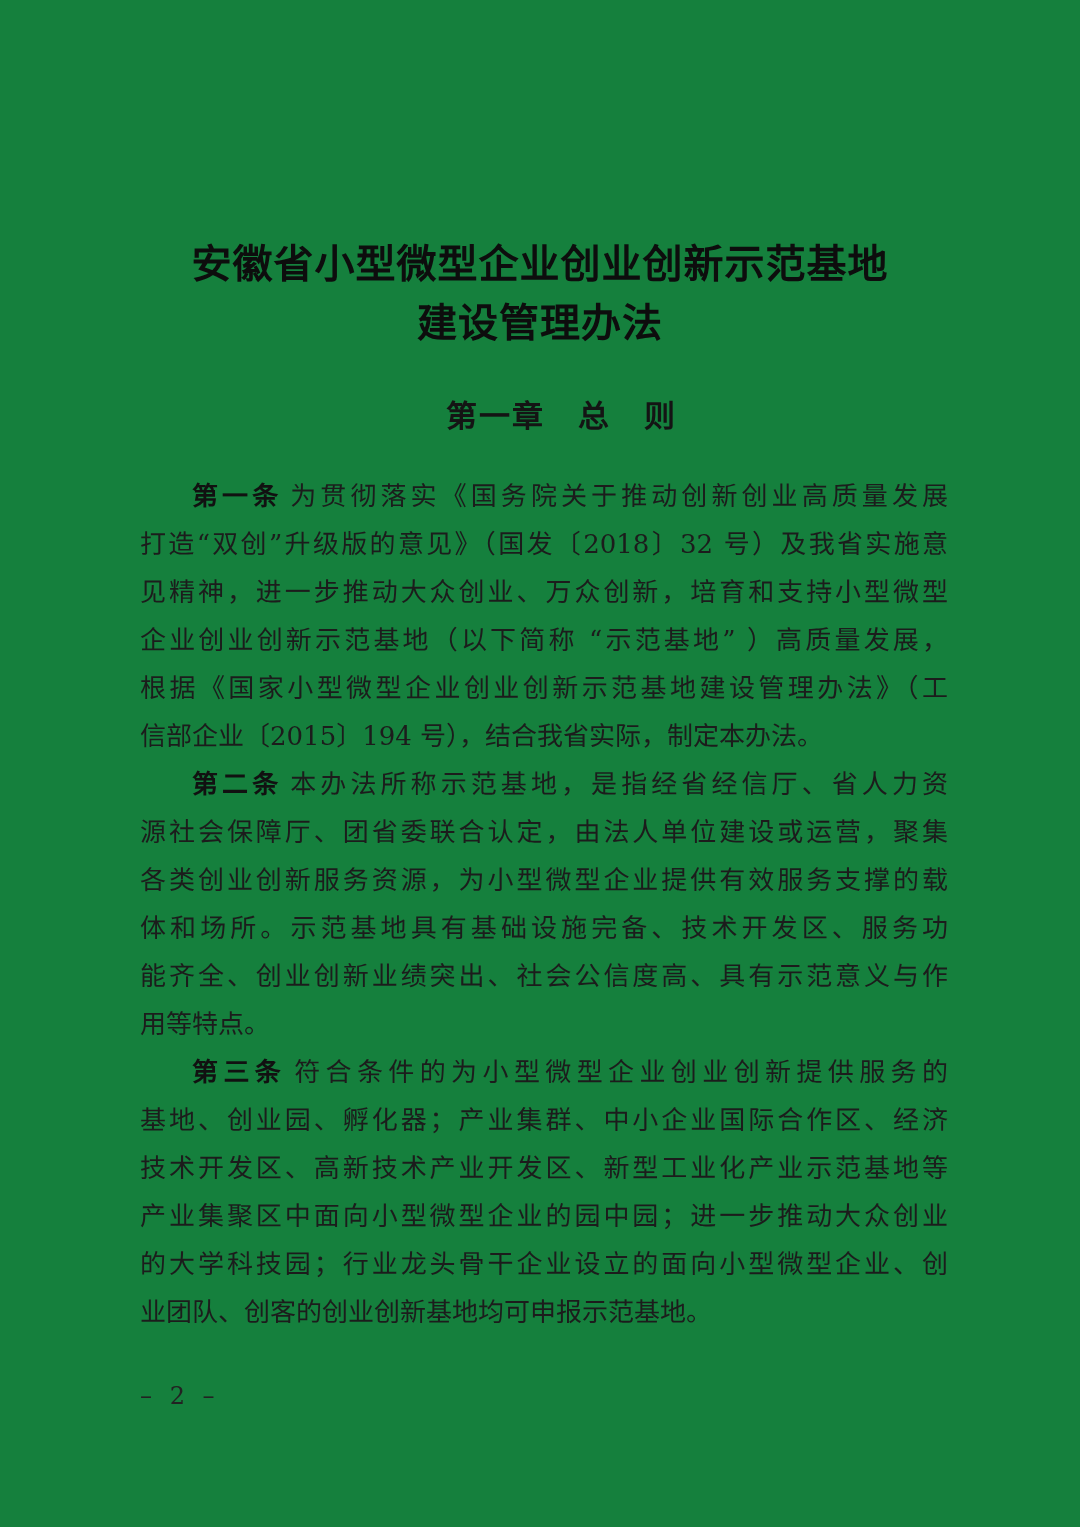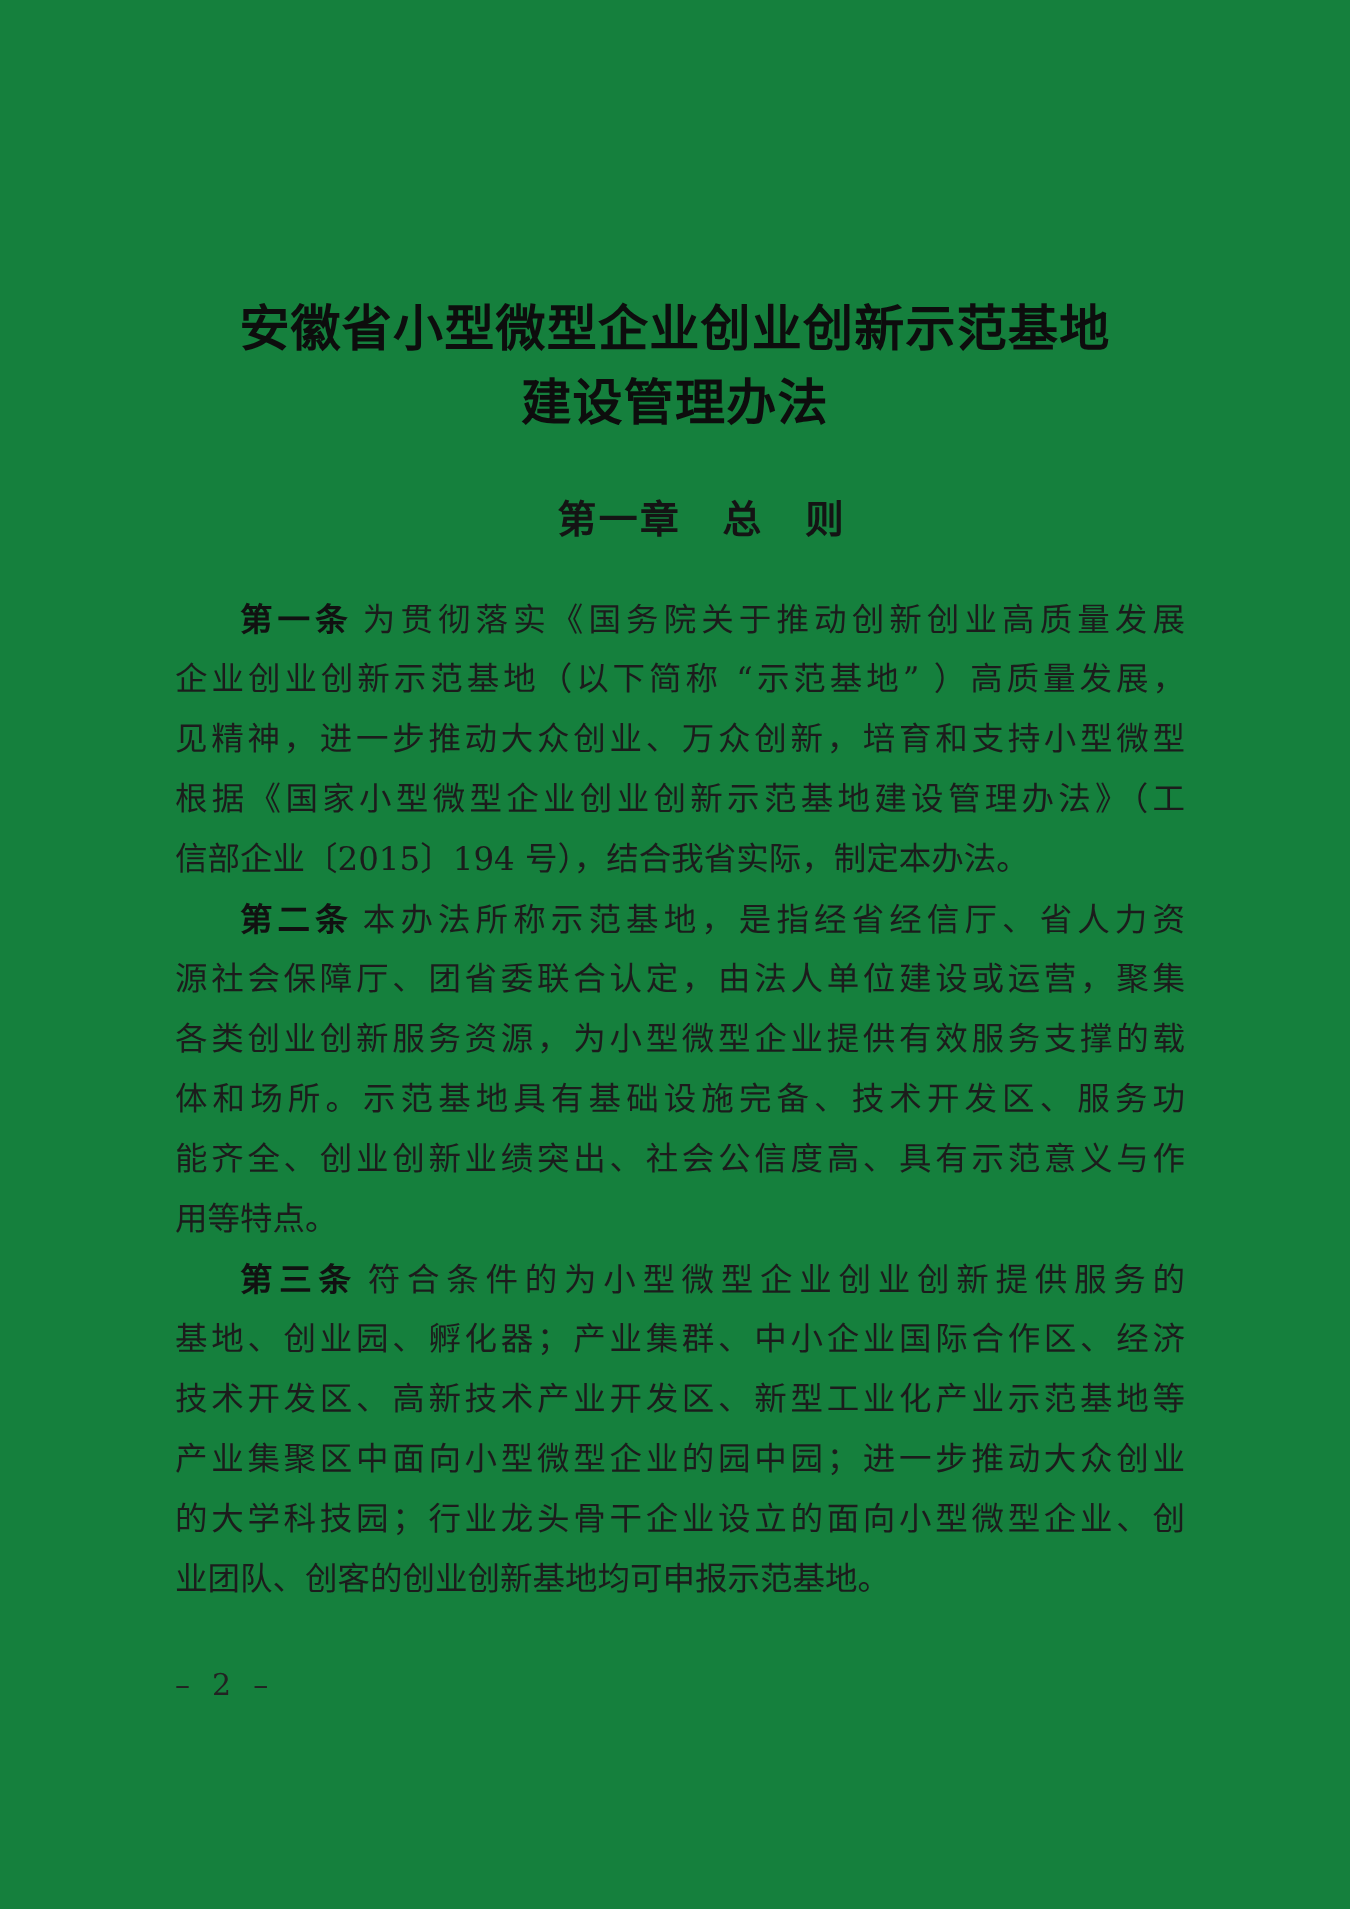--- a/index.html
+++ b/index.html
@@ -49,21 +49,21 @@
     color: #1c1c1c;
   }
   .line.line-last {
     text-align-last: left;
   }
   .line.line-first {
     text-indent: 52px; 
   }
   .article-label {
     font-weight: 700;
-    font-family: Liberation Sans, sans-serif;
+    font-family: Liberation Serif, serif;
     color: #111;
     margin-right: 8px;
   }
   .page-number {
     margin-top: 44px;
     padding-left: 140px;
     font-size: 24px;
     line-height: 32px;
     letter-spacing: 5px;
     color: #222;
@@ -78,22 +78,23 @@
   <div class="doc-title">
     <div>安徽省小型微型企业创业创新示范基地</div>
     <div>建设管理办法</div>
   </div>
 
   <div class="chapter-heading">第一章　总　则</div>
 
   <div class="content">
 
     <div class="line line-first"><span class="article-label">第一条</span><span>为贯彻落实《国务院关于推动创新创业高质量发展</span></div>
+    <div class="line">打造“双创”升级版的意见》（国发〔2018〕32 号）及我省实施意</div>
+    <div class="line">见精神，进一步推动大众创业、万众创新，培育和支持小型微型</div>
     <div class="line">企业创业创新示范基地（以下简称 “示范基地” ）高质量发展，</div>
-    <div class="line">见精神，进一步推动大众创业、万众创新，培育和支持小型微型</div>
     <div class="line">根据《国家小型微型企业创业创新示范基地建设管理办法》（工</div>
     <div class="line line-last">信部企业〔2015〕194 号），结合我省实际，制定本办法。</div>
 
     <div class="line line-first"><span class="article-label">第二条</span><span>本办法所称示范基地，是指经省经信厅、省人力资</span></div>
     <div class="line">源社会保障厅、团省委联合认定，由法人单位建设或运营，聚集</div>
     <div class="line">各类创业创新服务资源，为小型微型企业提供有效服务支撑的载</div>
     <div class="line">体和场所。示范基地具有基础设施完备、技术开发区、服务功</div>
     <div class="line">能齐全、创业创新业绩突出、社会公信度高、具有示范意义与作</div>
     <div class="line line-last">用等特点。</div>
 

